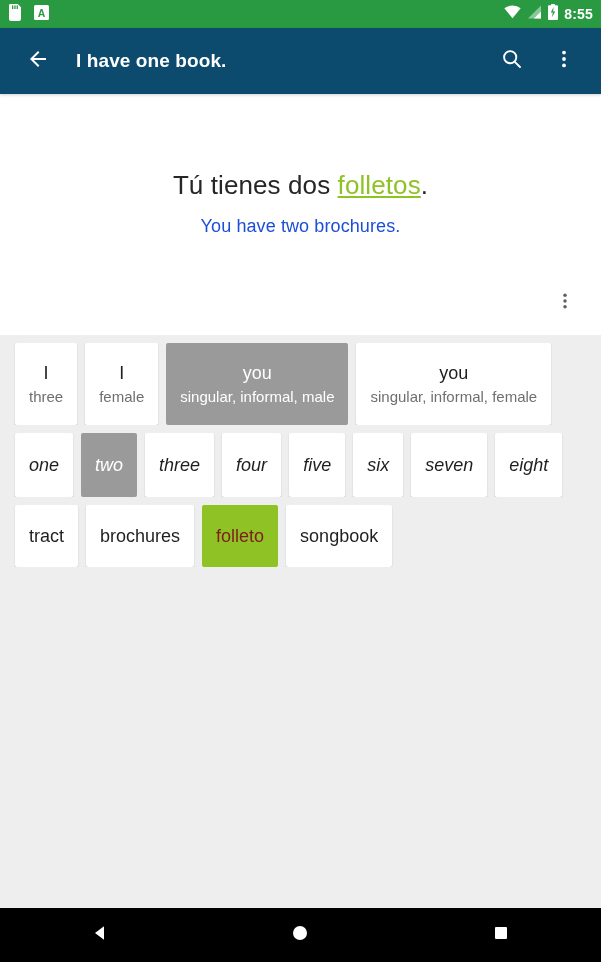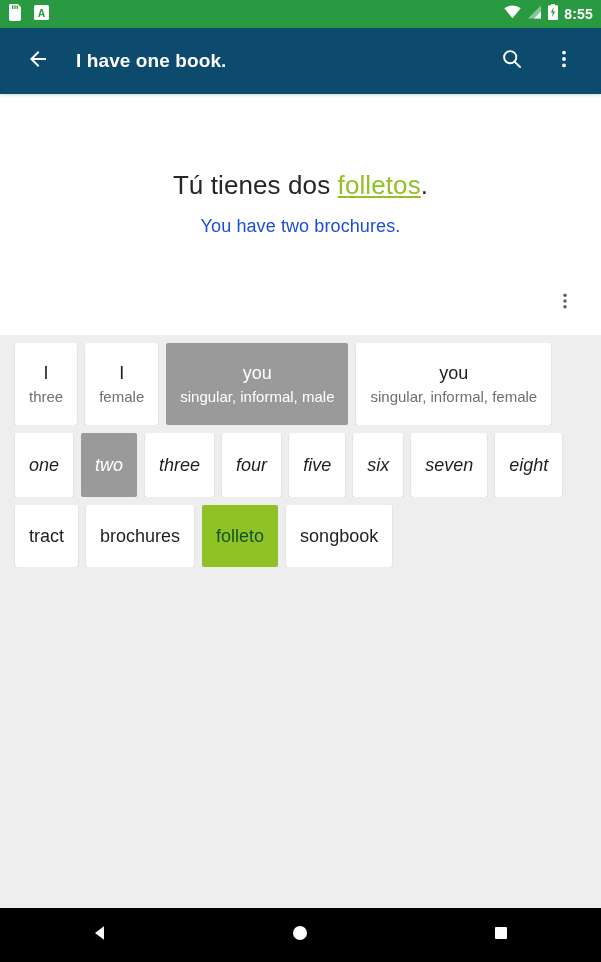--- a/index.html
+++ b/index.html
@@ -71,21 +71,21 @@
     flex:0 0 auto; padding:0 14px;
   }
   .row-pronoun .chip { height:82px; }
   .row-number .chip { height:64px;font-style:italic; }
   .row-noun .chip   { height:62px; }
   .chip .main { font-size:18px; color:#1f1f1f; line-height:1.25; }
   .chip .sub  { font-size:15px; color:#6f6f6f; line-height:1.3; margin-top:2px; }
   .chip.selected { background:#9a9a9a; box-shadow:none; }
   .chip.selected .main, .chip.selected .sub { color:#ffffff; }
   .chip.accent { background:#8fc225; box-shadow:none; }
-  .chip.accent .main { color:#14532d; }
+  .chip.accent .main { color:#7f1d1d; }
 
   
   .navbar {
     position:absolute; left:0; bottom:0; width:601px; height:54px;
     background:#000000; display:flex; align-items:center; justify-content:space-around;
   }
   .nav-btn { width:90px; height:54px; display:flex; align-items:center; justify-content:center; }
 </style>
 </head>
 <body>

